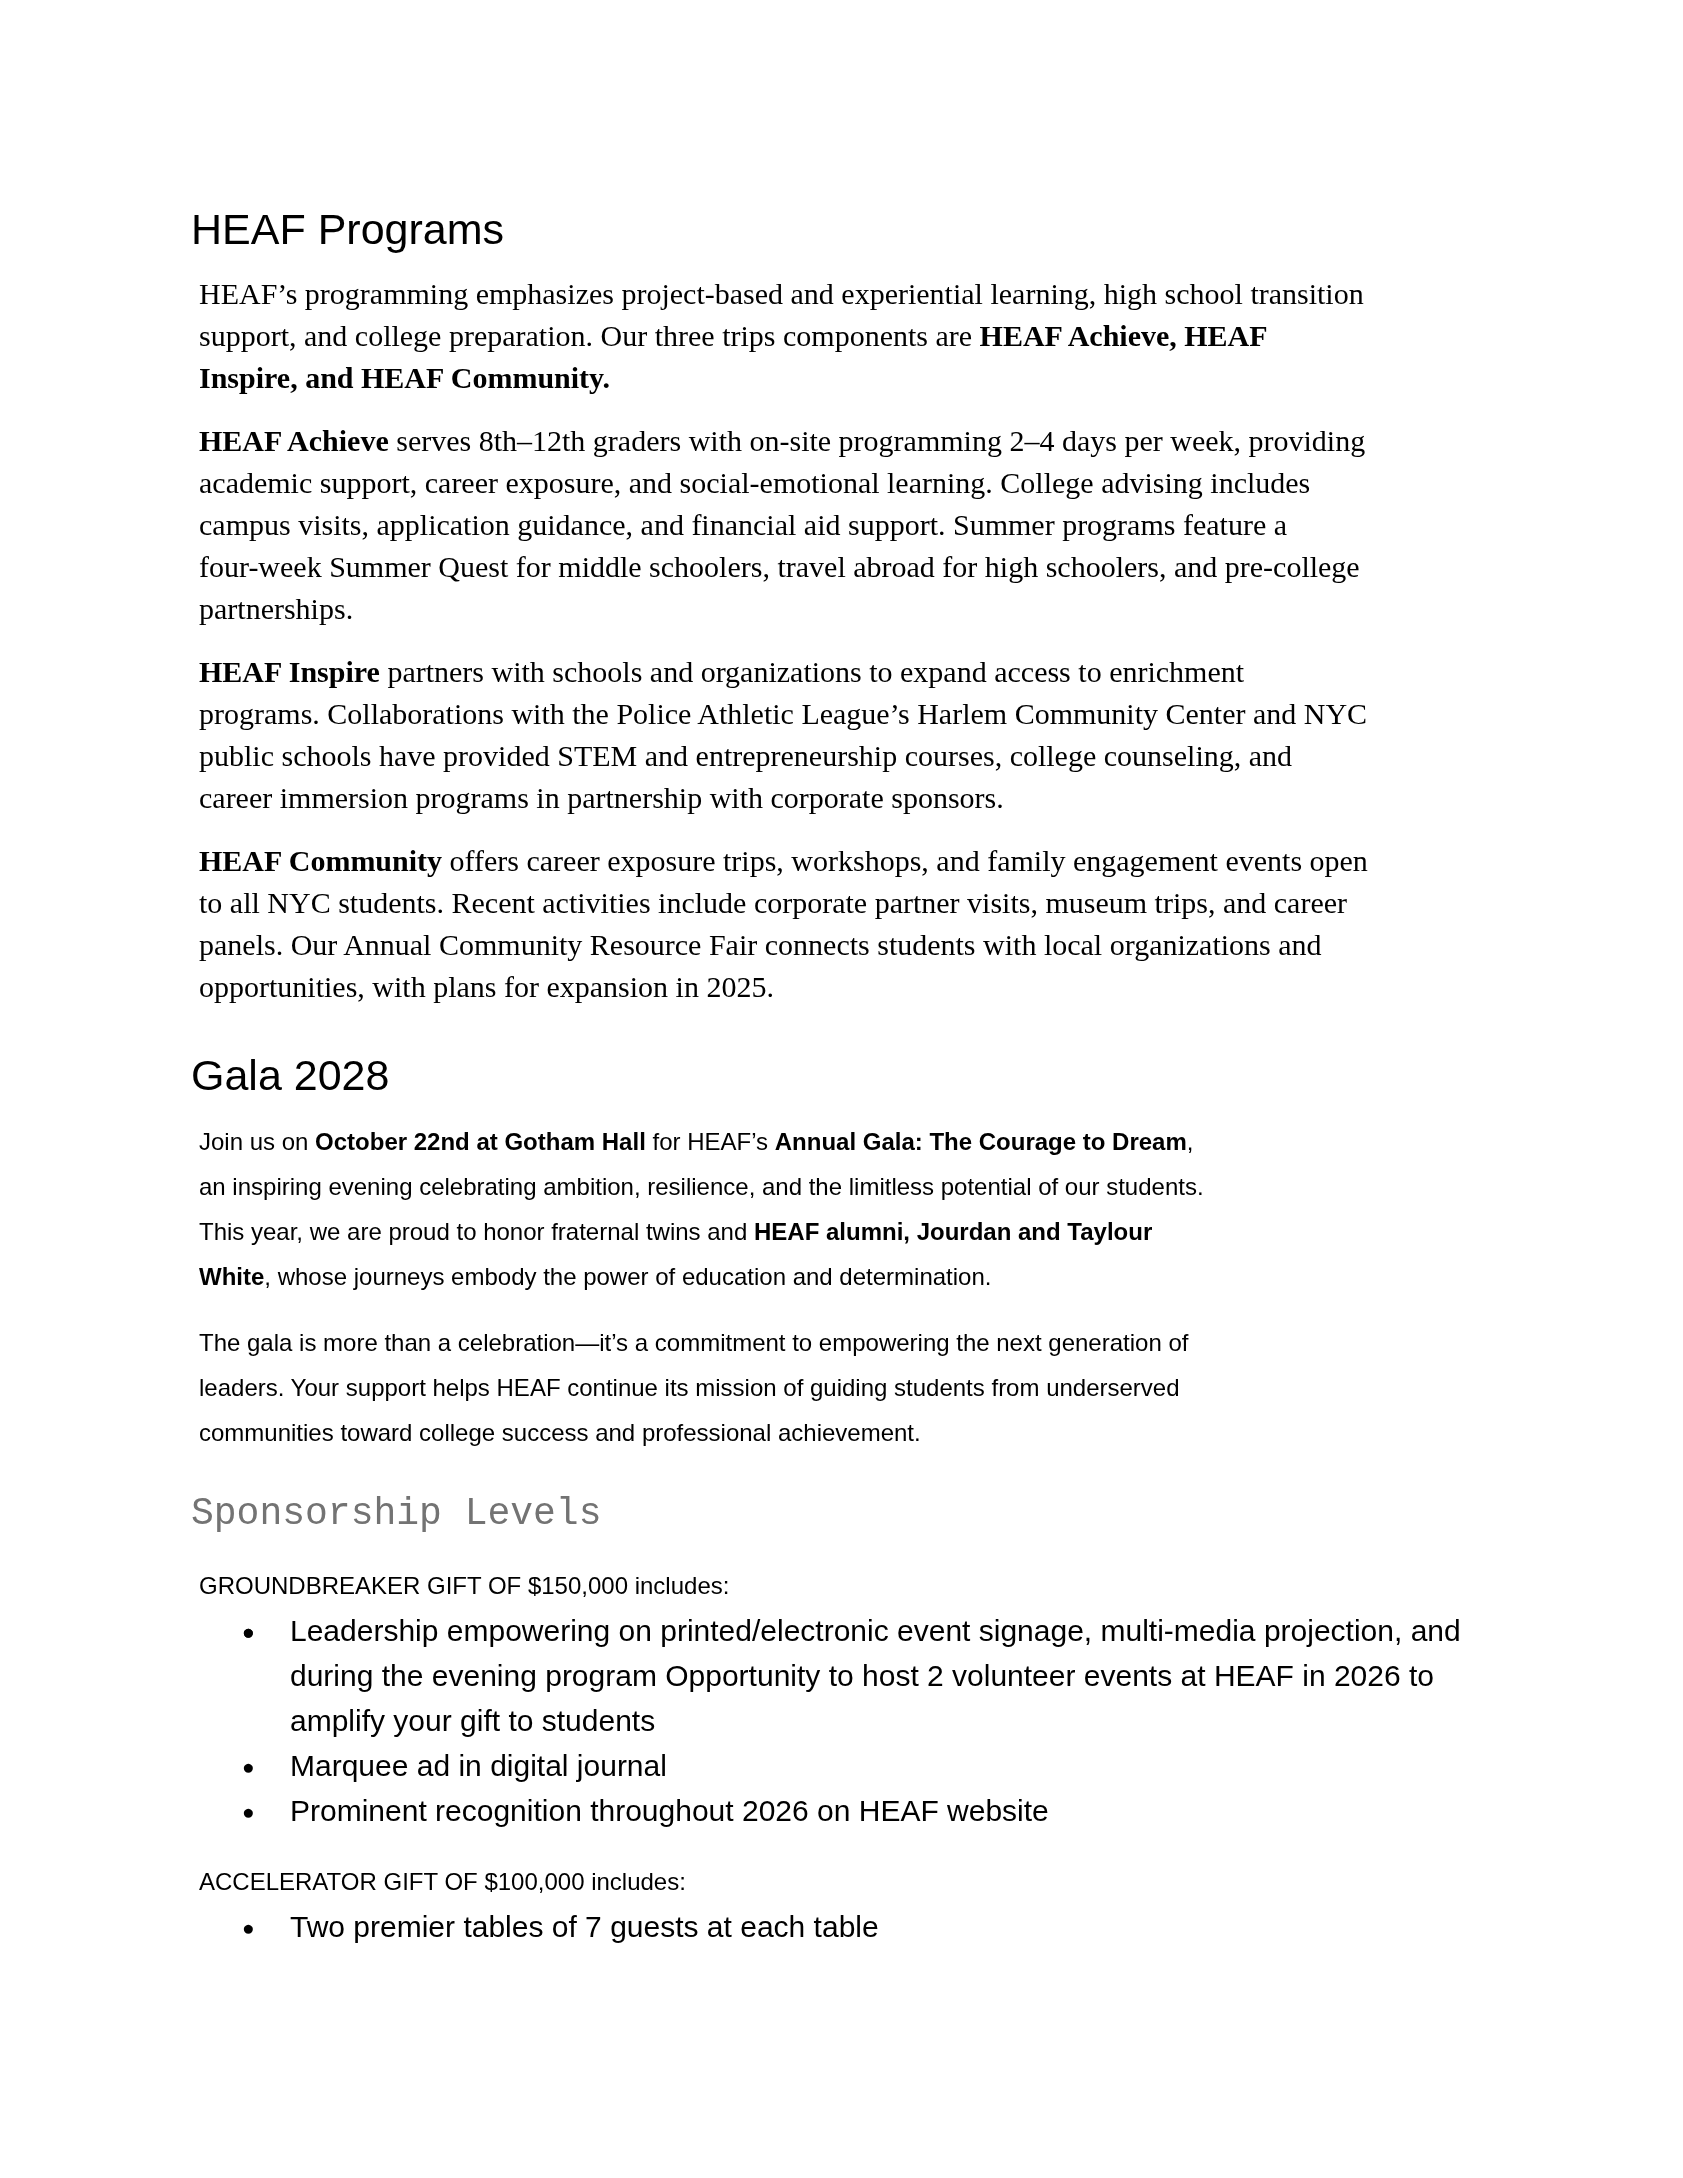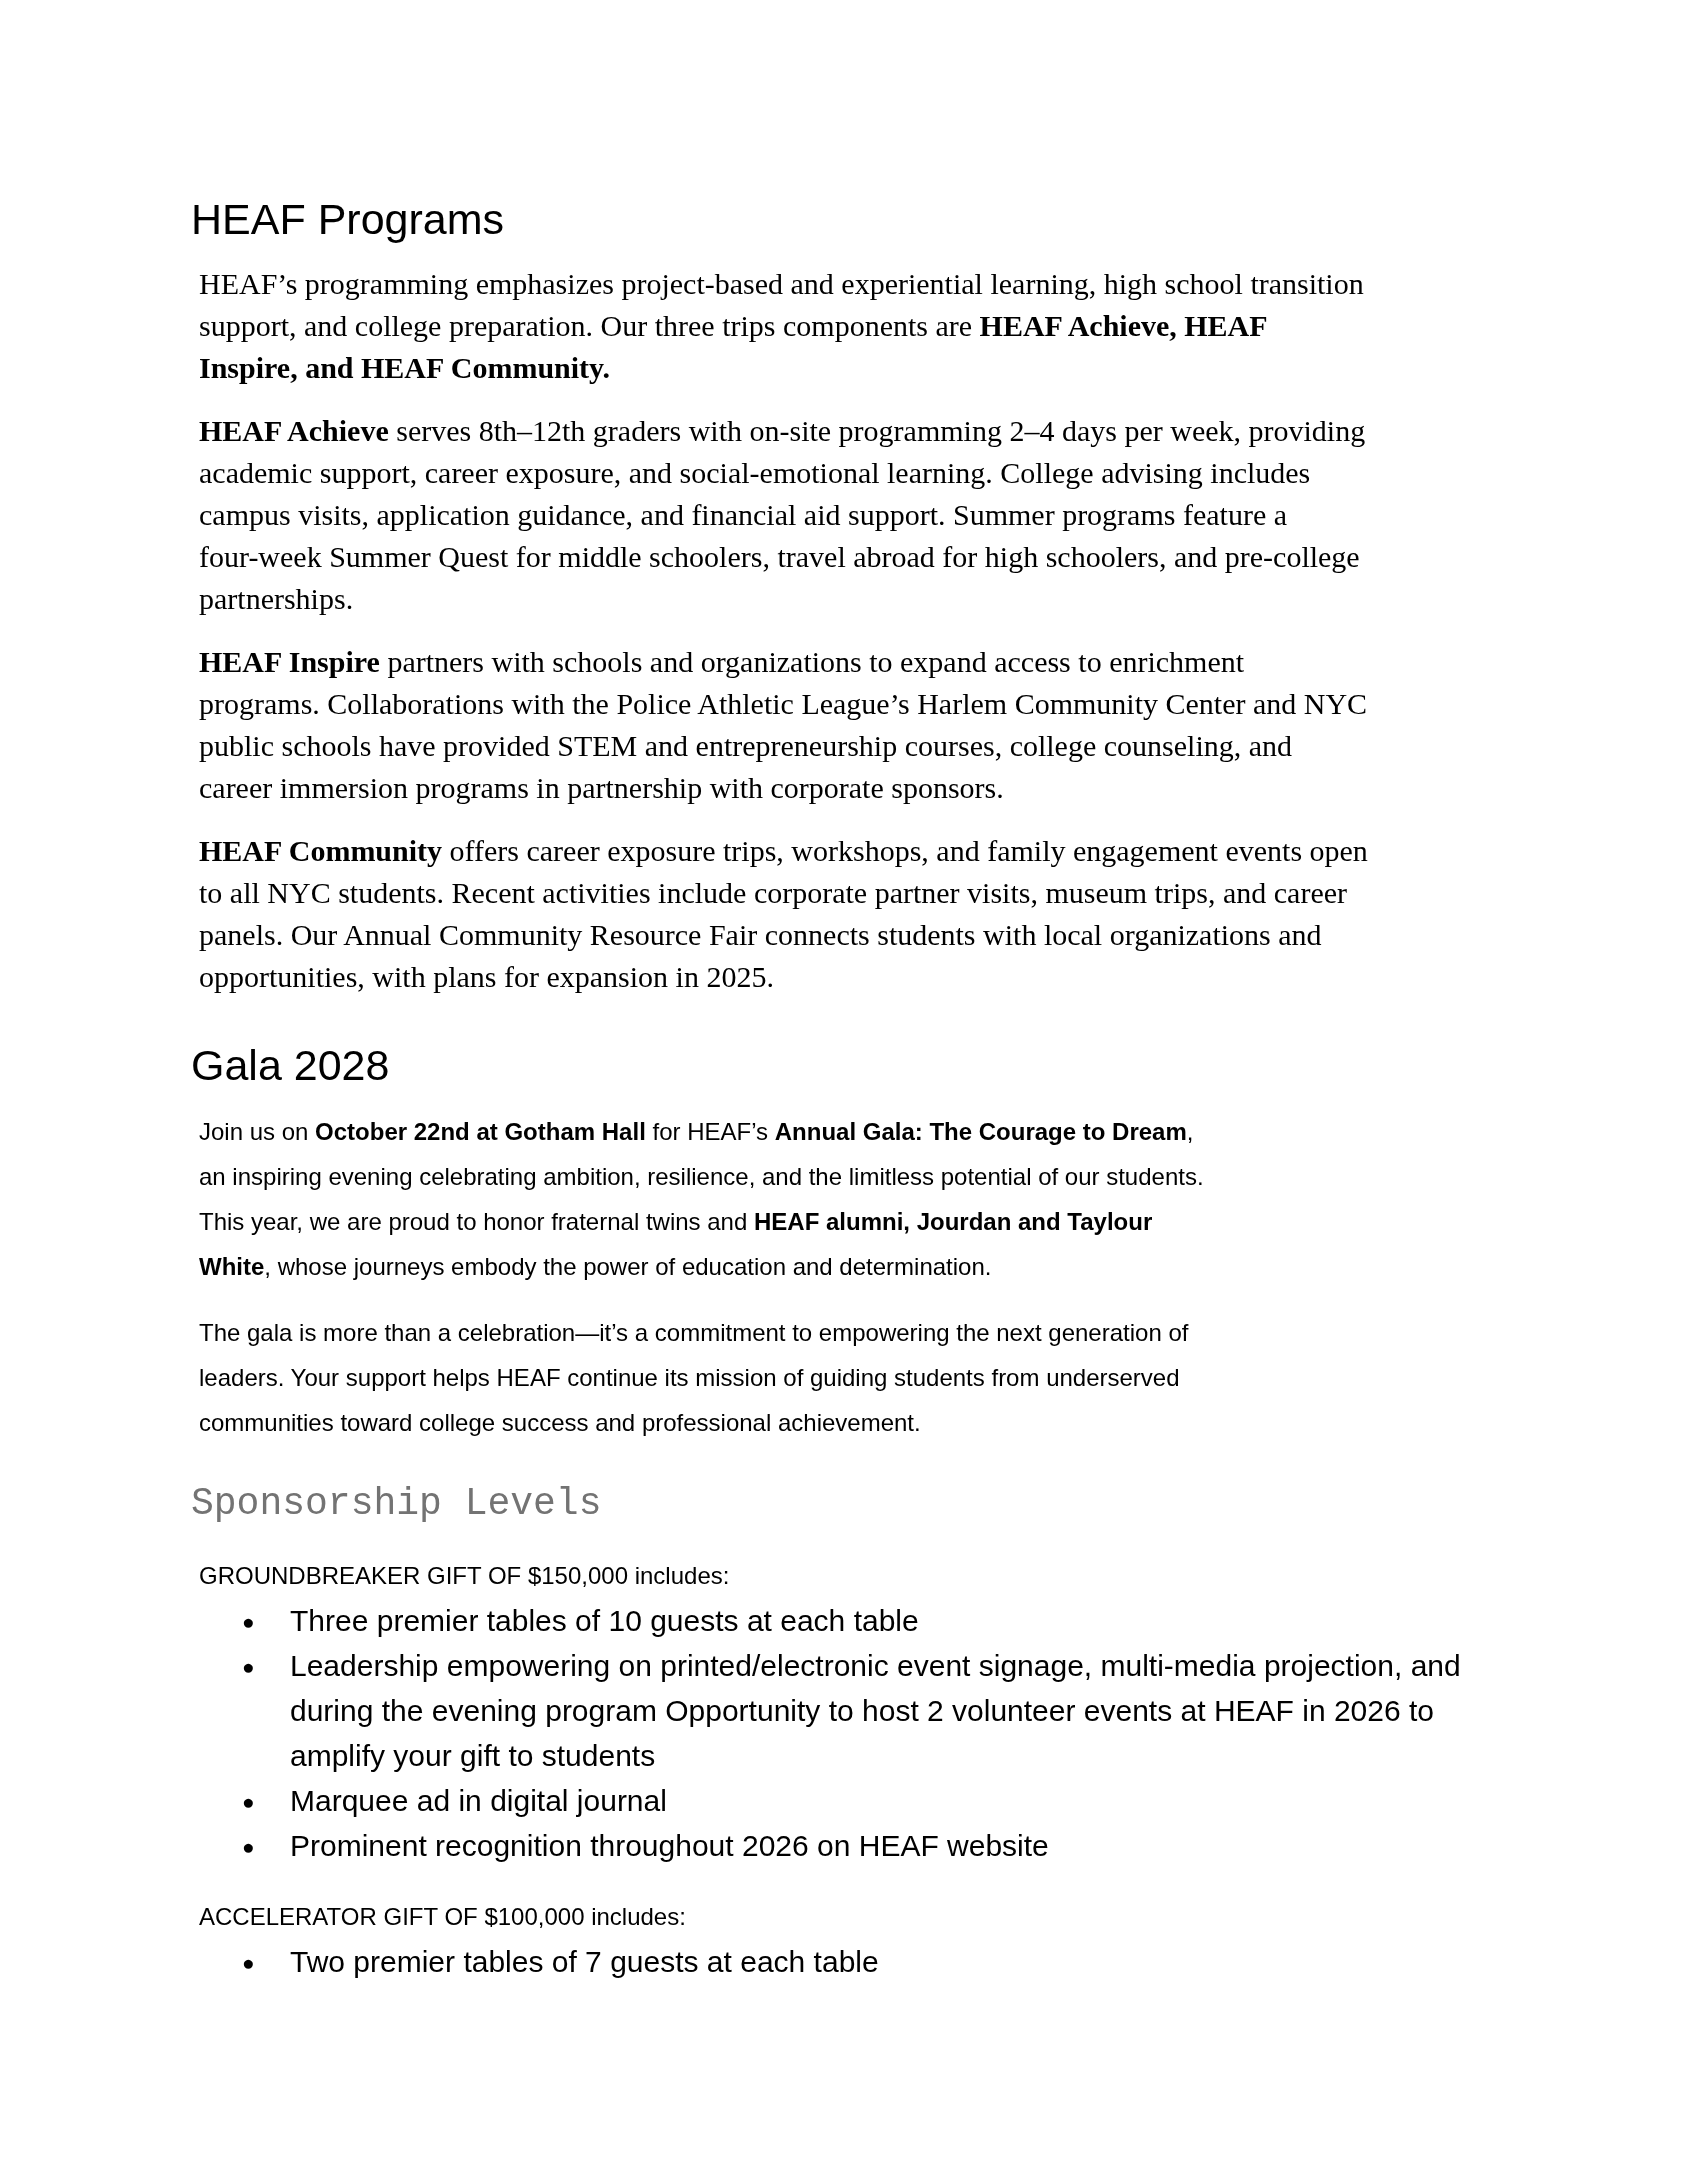--- a/index.html
+++ b/index.html
@@ -6,21 +6,21 @@
   .page {
     position:relative;
     width:1683px; height:2178px;
     background:#ffffff;
     overflow:hidden;
     font-family:"Liberation Sans", sans-serif;
     color:#000000;
   }
   .content {
     position:absolute;
-    left:191px; top:194px;
+    left:191px; top:204px;
     width:1332px;
   }
   .heading-2 {
     font-family:"Liberation Sans", sans-serif;
     font-size:43px; line-height:51px; font-weight:400;
     margin:0 0 18px 0; white-space:nowrap;
   }
   .para + .heading-2, .list + .heading-2 { margin-top:42px; }
   .heading-3 {
     font-family:Liberation Mono, monospace;
@@ -62,21 +62,21 @@
       <div class="para serif"><span>HEAF’s programming emphasizes project-based and experiential learning, high school transition</span><br><span>support, and college preparation. Our three trips components are </span><b>HEAF Achieve, HEAF</b><br><b>Inspire, and HEAF Community.</b></div>
       <div class="para serif"><b>HEAF Achieve</b><span> serves 8th–12th graders with on-site programming 2–4 days per week, providing</span><br><span>academic support, career exposure, and social-emotional learning. College advising includes</span><br><span>campus visits, application guidance, and financial aid support. Summer programs feature a</span><br><span>four-week Summer Quest for middle schoolers, travel abroad for high schoolers, and pre-college</span><br><span>partnerships.</span></div>
       <div class="para serif"><b>HEAF Inspire</b><span> partners with schools and organizations to expand access to enrichment</span><br><span>programs. Collaborations with the Police Athletic League’s Harlem Community Center and NYC</span><br><span>public schools have provided STEM and entrepreneurship courses, college counseling, and</span><br><span>career immersion programs in partnership with corporate sponsors.</span></div>
       <div class="para serif"><b>HEAF Community</b><span> offers career exposure trips, workshops, and family engagement events open</span><br><span>to all NYC students. Recent activities include corporate partner visits, museum trips, and career</span><br><span>panels. Our Annual Community Resource Fair connects students with local organizations and</span><br><span>opportunities, with plans for expansion in 2025.</span></div>
       <div class="heading-2">Gala 2028</div>
       <div class="para sans"><span>Join us on </span><b>October 22nd at Gotham Hall</b><span> for HEAF’s </span><b>Annual Gala: The Courage to Dream</b><span>,</span><br><span>an inspiring evening celebrating ambition, resilience, and the limitless potential of our students.</span><br><span>This year, we are proud to honor fraternal twins and </span><b>HEAF alumni, Jourdan and Taylour</b><br><b>White</b><span>, whose journeys embody the power of education and determination.</span></div>
       <div class="para sans"><span>The gala is more than a celebration—it’s a commitment to empowering the next generation of</span><br><span>leaders. Your support helps HEAF continue its mission of guiding students from underserved</span><br><span>communities toward college success and professional achievement.</span></div>
       <div class="heading-3">Sponsorship Levels</div>
       <div class="para sans tight"><span>GROUNDBREAKER GIFT OF $150,000 includes:</span></div>
       <div class="list">
-        <div class="li"><span class="marker">●</span><span class="li-text"><span>Three premier tables of 10 guests at each table</span></span></div>
+        <div class="li"><span class="marker">●</span></div>
         <div class="li"><span class="marker">●</span><span class="li-text"><span>Leadership empowering on printed/electronic event signage, multi-media projection, and</span><br><span>during the evening program Opportunity to host 2 volunteer events at HEAF in 2026 to</span><br><span>amplify your gift to students</span></span></div>
         <div class="li"><span class="marker">●</span><span class="li-text"><span>Marquee ad in digital journal</span></span></div>
         <div class="li"><span class="marker">●</span><span class="li-text"><span>Prominent recognition throughout 2026 on HEAF website</span></span></div>
       </div>
       <div class="para sans tight"><span>ACCELERATOR GIFT OF $100,000 includes:</span></div>
       <div class="list">
         <div class="li"><span class="marker">●</span><span class="li-text"><span>Two premier tables of 7 guests at each table</span></span></div>
       </div>
     </div>
 </div>

